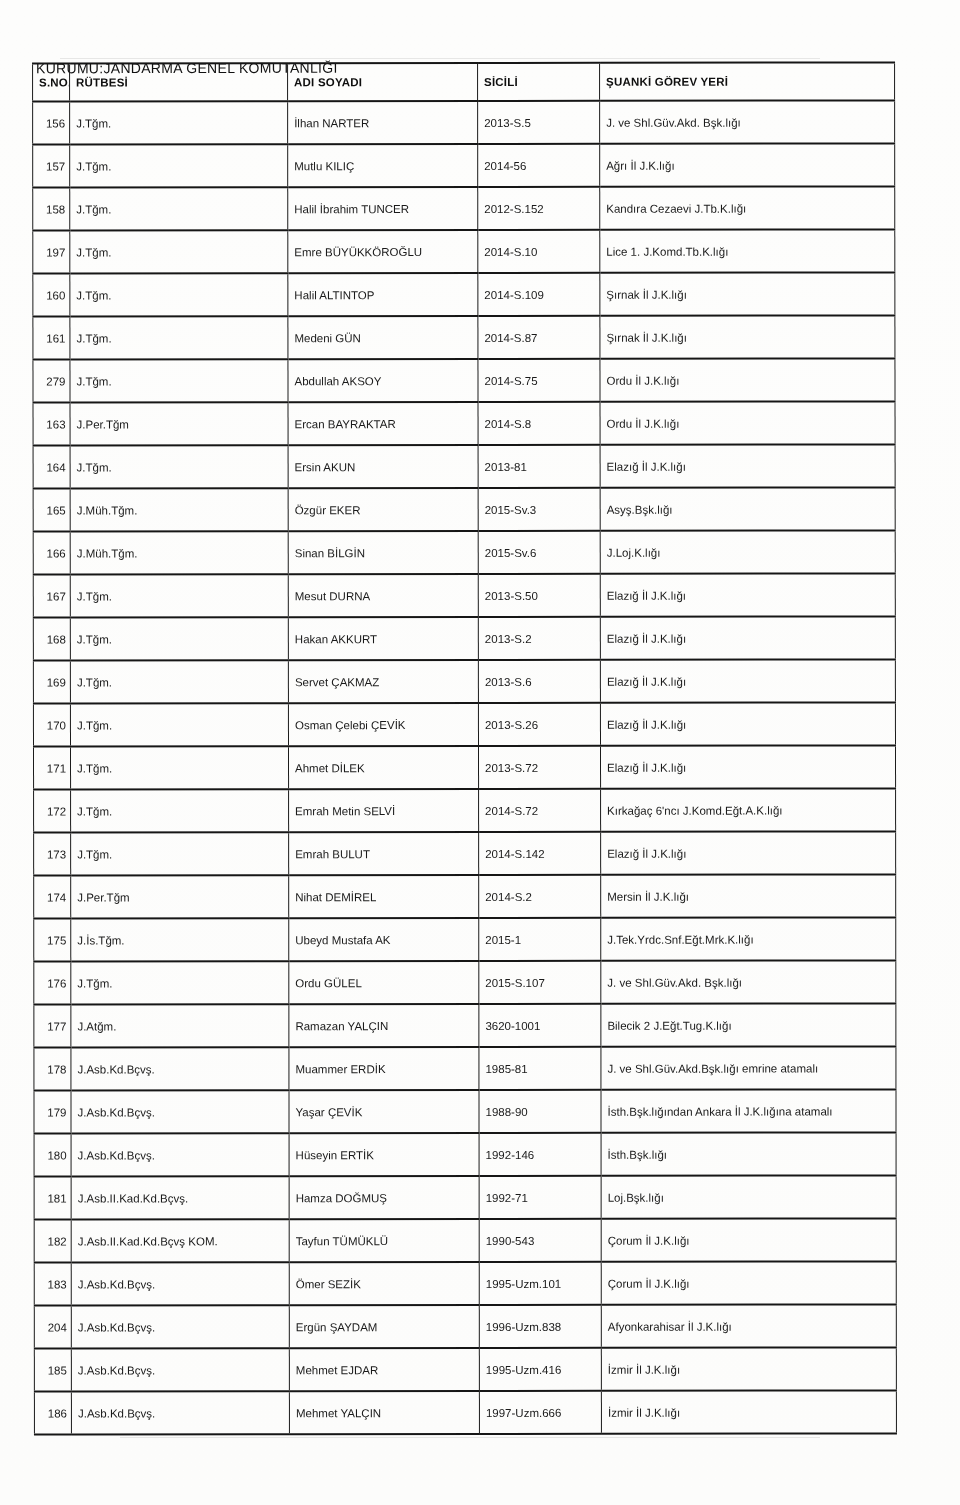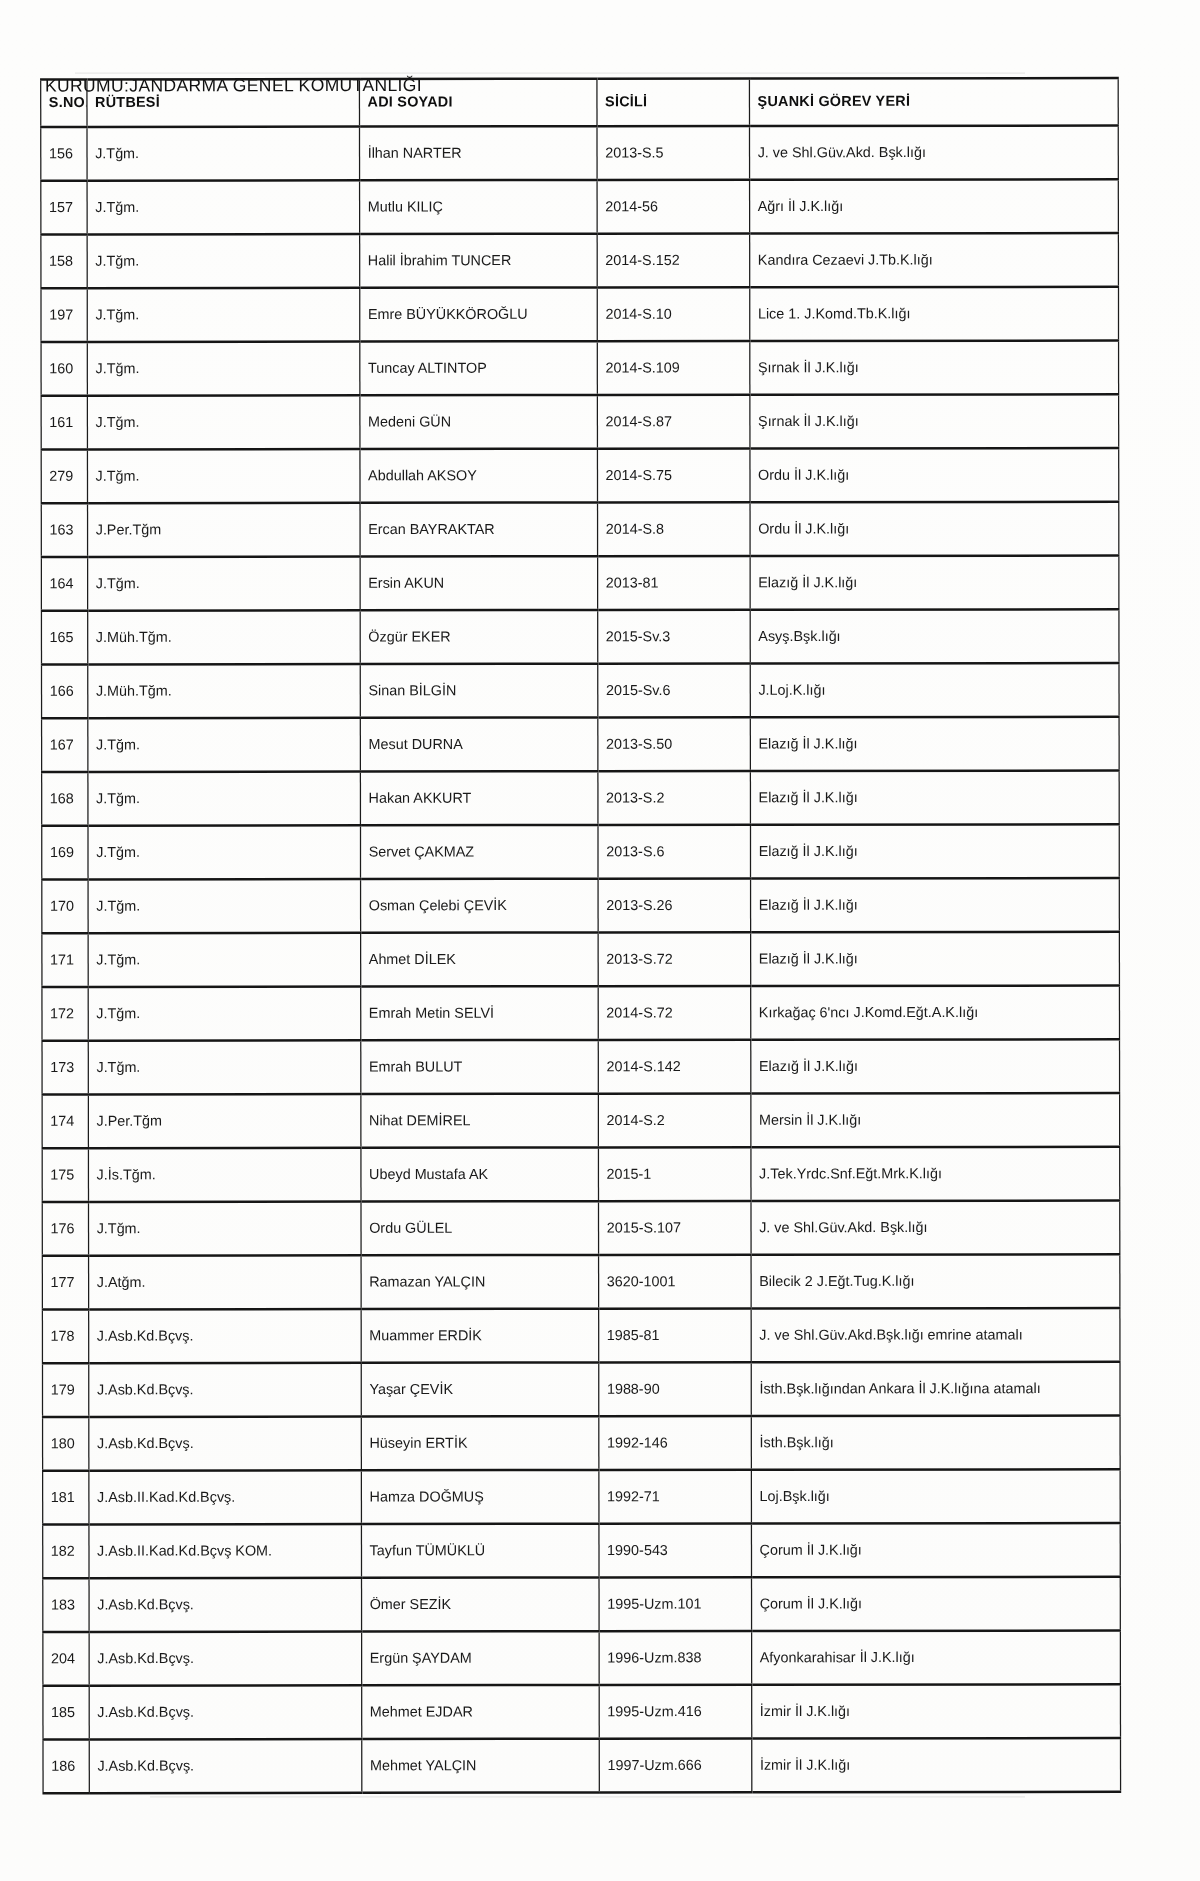--- a/index.html
+++ b/index.html
@@ -58,21 +58,21 @@
     font-weight: bold;
     letter-spacing: 0.2px;
     color: #0f0f0f;
     vertical-align: middle;
   }
   table.tbl td {
     font-size: 11.5px;
     color: #1a1a1a;
   }
   td.c-sno {
-    text-align: left;
+    text-align: right;
     padding-left: 2px;
     padding-right: 2px;
   }
   th.c-sno { padding-left: 4px; }
   
   .scan-streak {
     position: absolute;
     height: 1px;
     background: rgba(40,40,40,0.10);
     pointer-events: none;
@@ -114,34 +114,34 @@
           <td class="c-sno">157</td>
           <td class="c-rutbesi">J.Tğm.</td>
           <td class="c-adi-soyadi">Mutlu KILIÇ</td>
           <td class="c-sicili">2014-56</td>
           <td class="c-gorev-yeri">Ağrı İl J.K.lığı</td>
         </tr>
         <tr>
           <td class="c-sno">158</td>
           <td class="c-rutbesi">J.Tğm.</td>
           <td class="c-adi-soyadi">Halil İbrahim TUNCER</td>
-          <td class="c-sicili">2014-S.152</td>
+          <td class="c-sicili">2012-S.152</td>
           <td class="c-gorev-yeri">Kandıra Cezaevi J.Tb.K.lığı</td>
         </tr>
         <tr>
           <td class="c-sno">197</td>
           <td class="c-rutbesi">J.Tğm.</td>
           <td class="c-adi-soyadi">Emre BÜYÜKKÖROĞLU</td>
           <td class="c-sicili">2014-S.10</td>
           <td class="c-gorev-yeri">Lice 1. J.Komd.Tb.K.lığı</td>
         </tr>
         <tr>
           <td class="c-sno">160</td>
           <td class="c-rutbesi">J.Tğm.</td>
-          <td class="c-adi-soyadi">Tuncay ALTINTOP</td>
+          <td class="c-adi-soyadi">Halil ALTINTOP</td>
           <td class="c-sicili">2014-S.109</td>
           <td class="c-gorev-yeri">Şırnak İl J.K.lığı</td>
         </tr>
         <tr>
           <td class="c-sno">161</td>
           <td class="c-rutbesi">J.Tğm.</td>
           <td class="c-adi-soyadi">Medeni GÜN</td>
           <td class="c-sicili">2014-S.87</td>
           <td class="c-gorev-yeri">Şırnak İl J.K.lığı</td>
         </tr>

